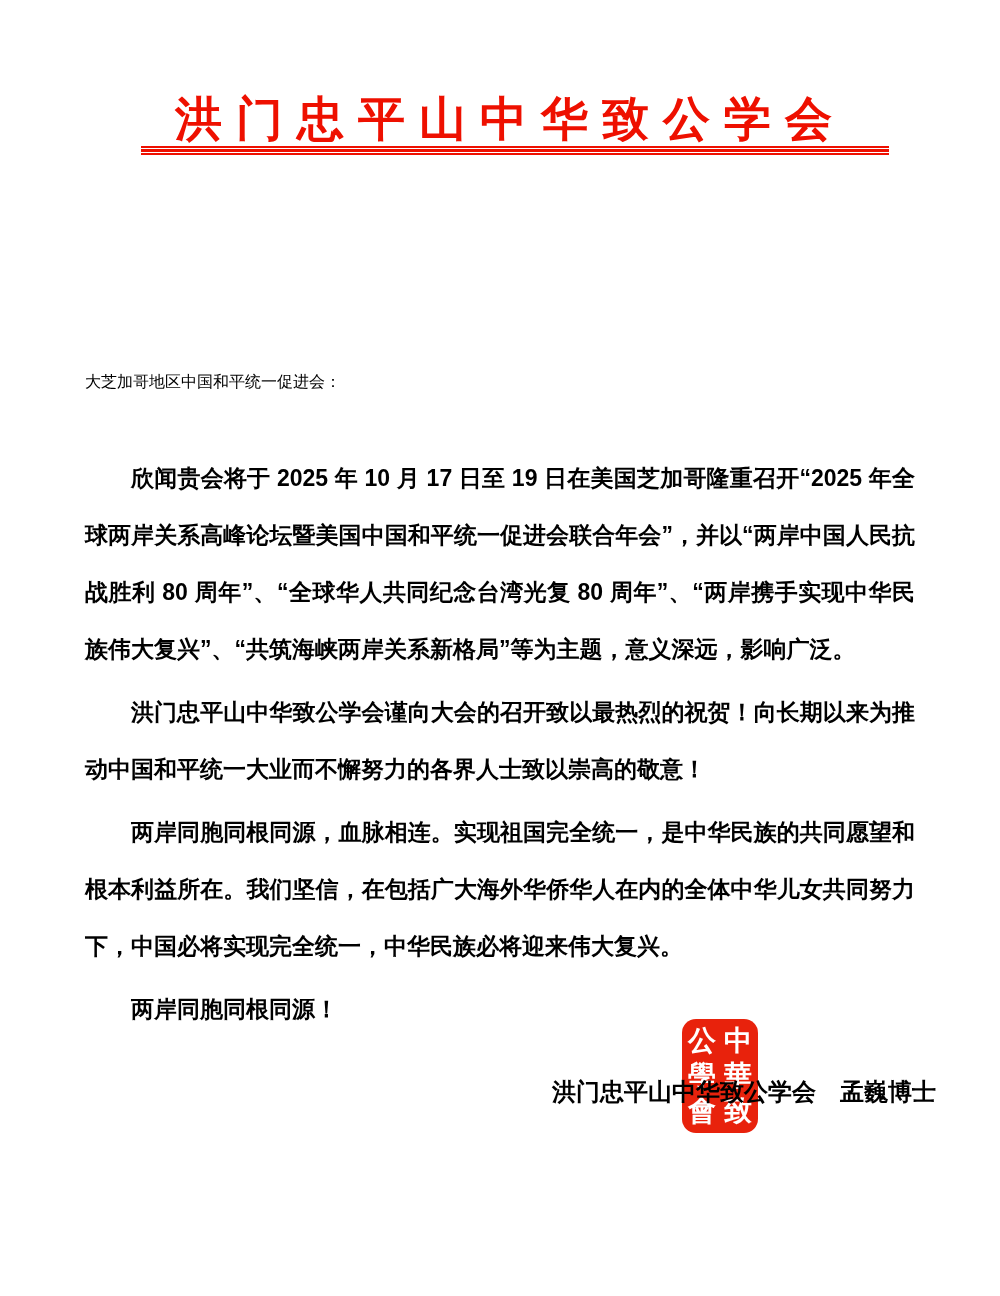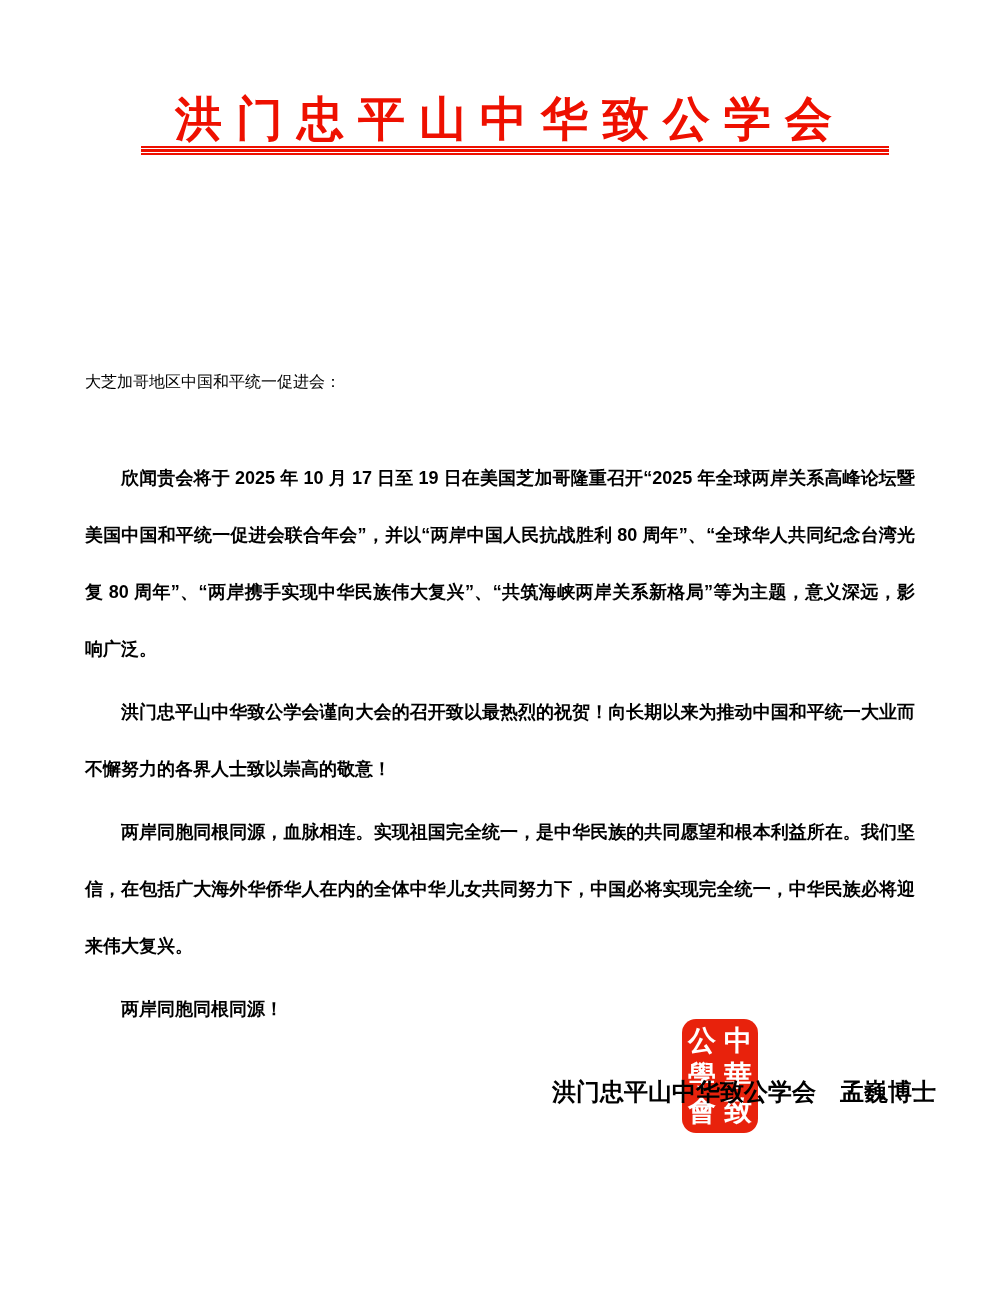--- a/index.html
+++ b/index.html
@@ -32,21 +32,21 @@
   .telegram-heading{
     position:absolute;top:281px;left:0;width:100%;
     text-align:center;font-size:27px;font-weight:bold;
   }
   .salutation{
     position:absolute;top:372px;left:85px;
     font-size:16px;font-weight:normal;
   }
   .body-text{
     position:absolute;top:450px;left:85px;width:830px;
-    font-size:18px;font-weight:bold;line-height:57px;
+    font-size:23px;font-weight:bold;line-height:57px;
     text-align:justify;
   }
   .body-text p{margin:6px 0 0 0;text-indent:2em;}
   .body-text p:first-child{margin-top:0;}
   .seal{
     position:absolute;left:682px;top:1019px;width:76px;height:114px;
     background:var(--seal-red);
     border-radius:14px;
     display:flex;flex-direction:row;justify-content:space-around;align-items:stretch;
     padding:4px 2px;box-sizing:border-box;

